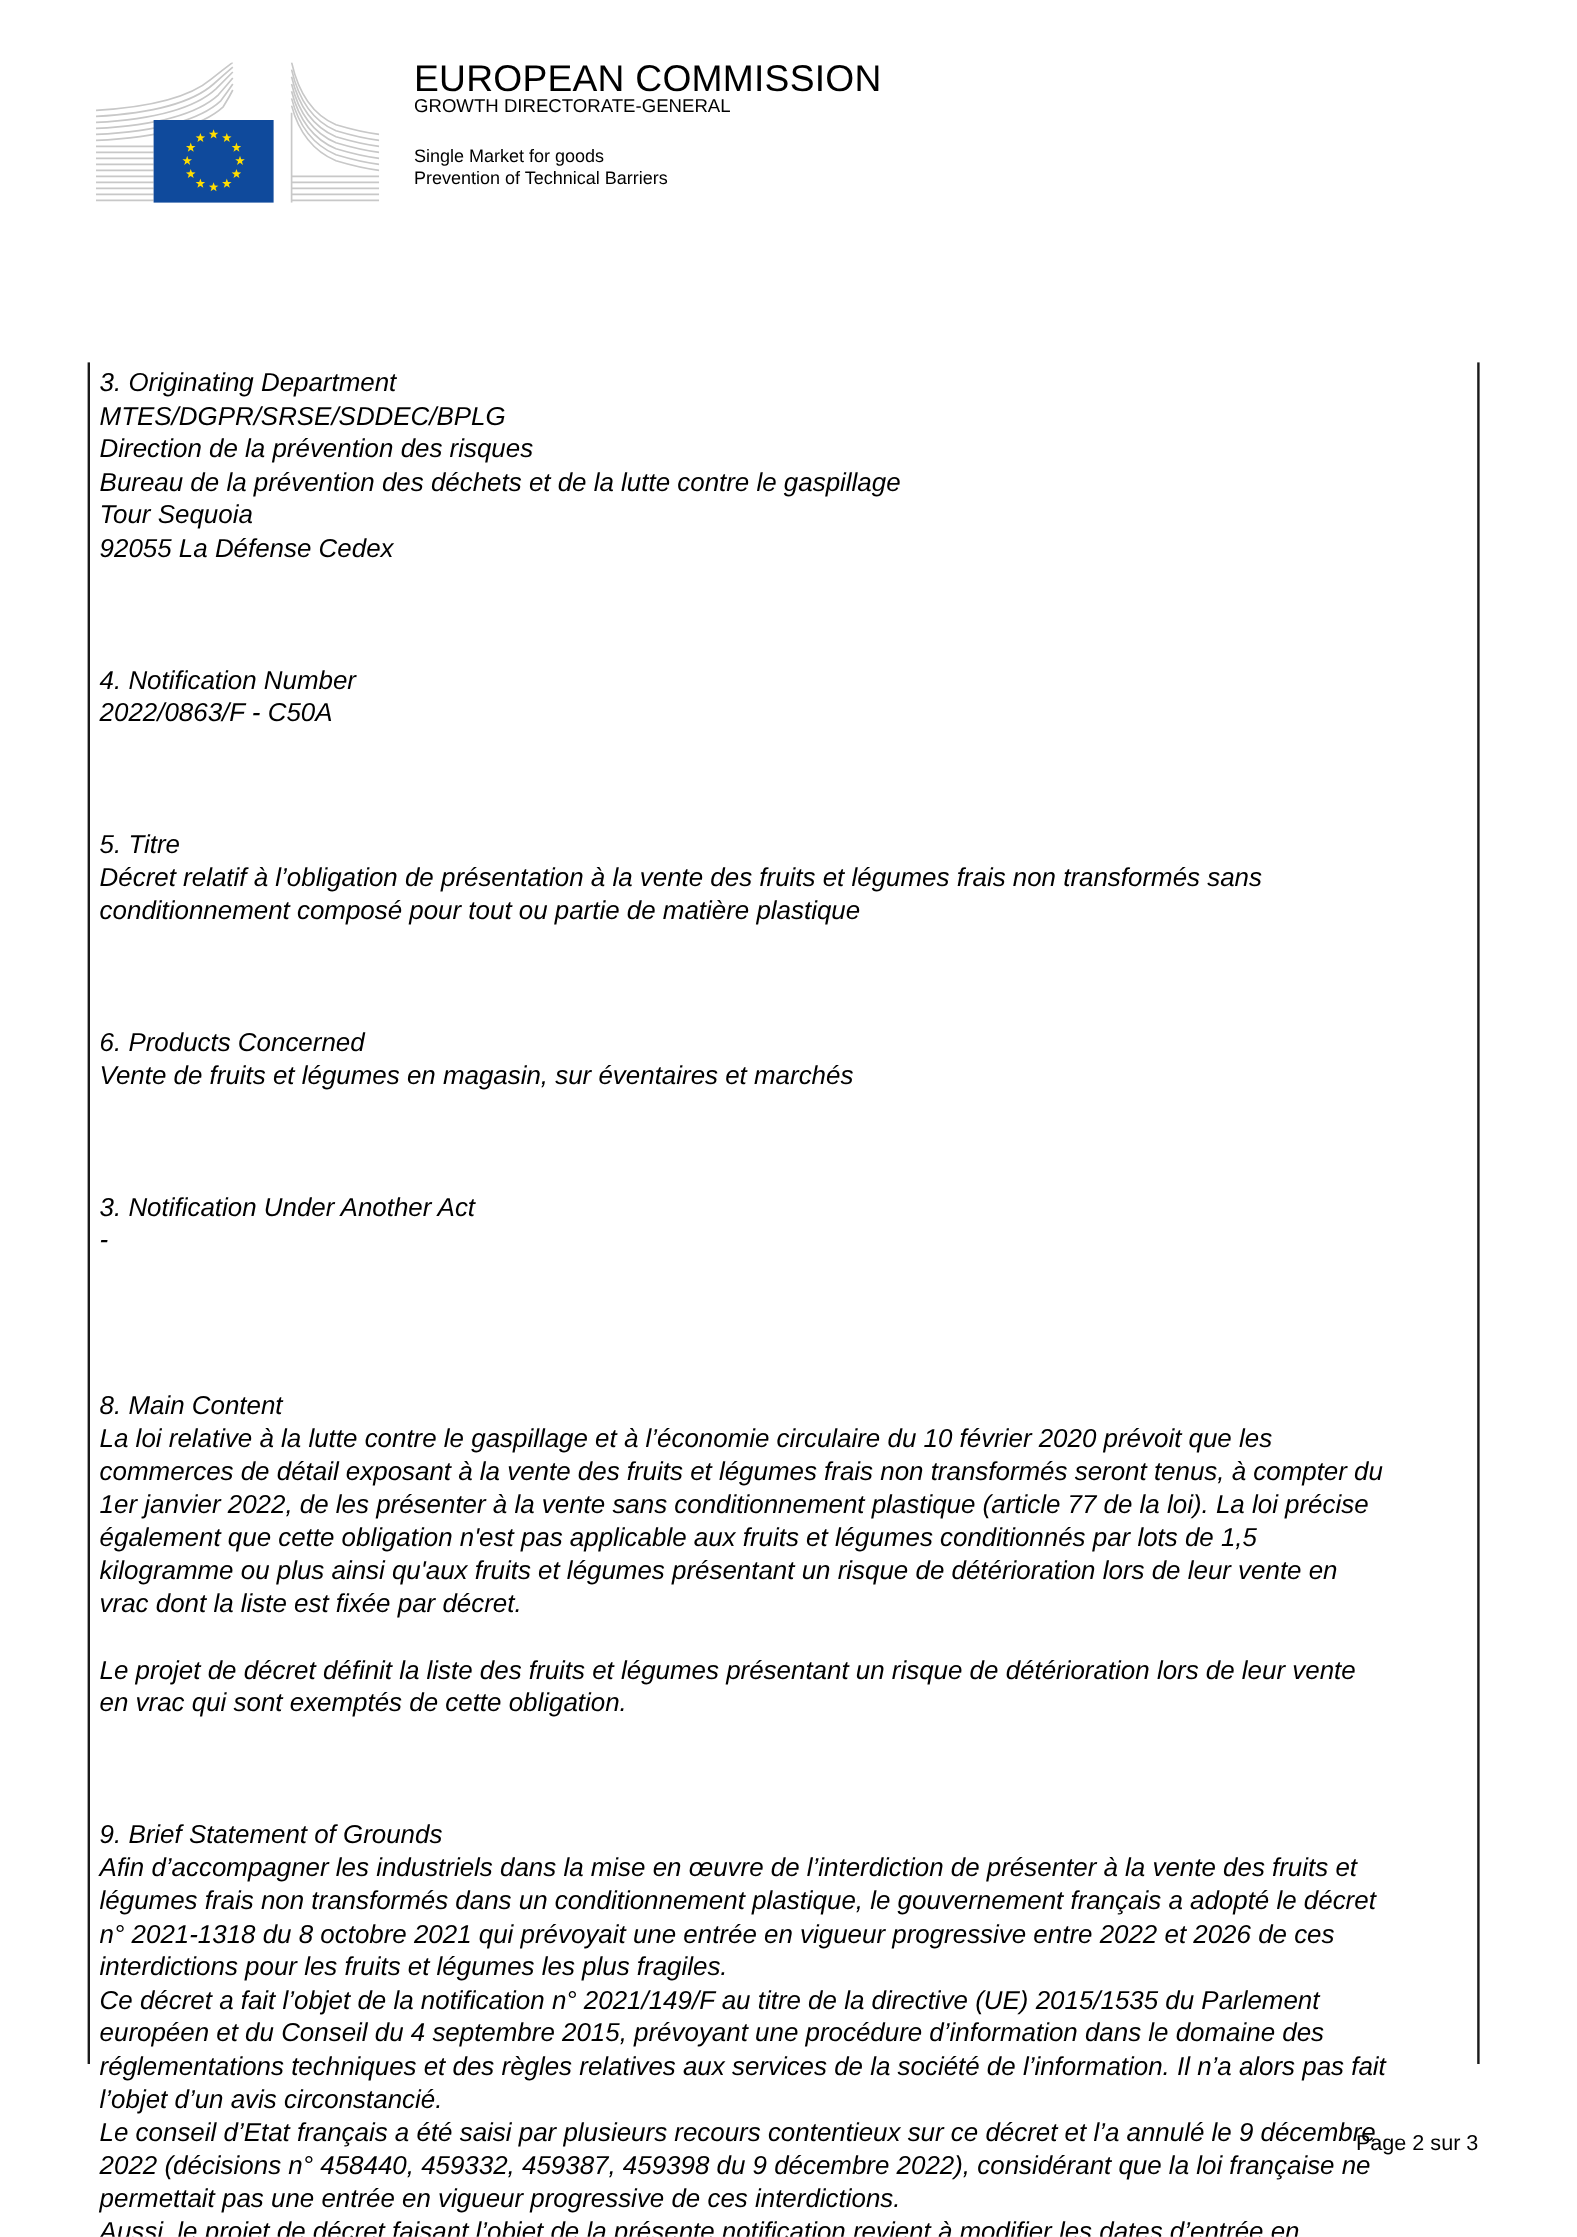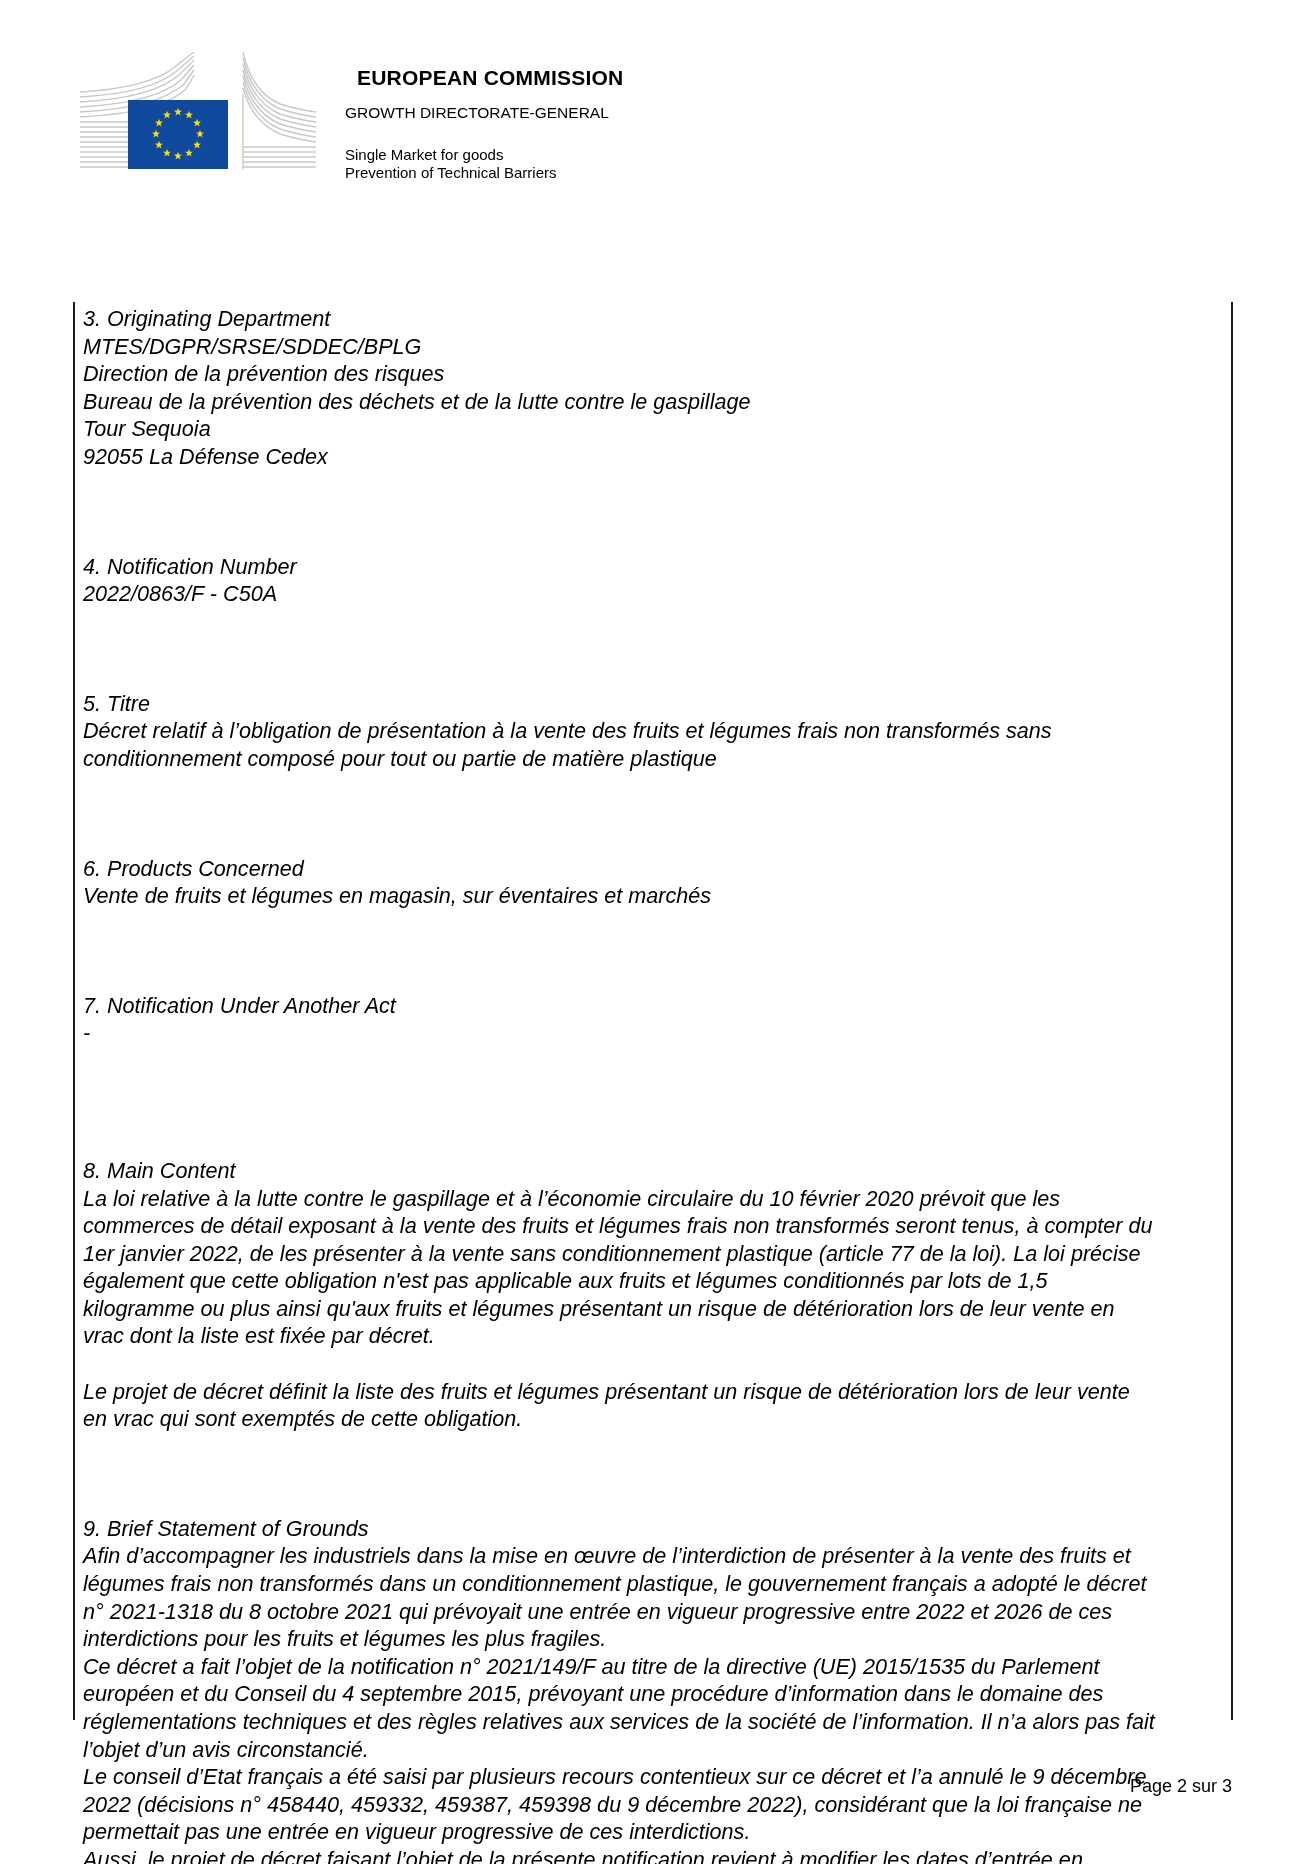--- a/index.html
+++ b/index.html
@@ -1,20 +1,20 @@
 <!DOCTYPE html>
 <html><head>
   <meta charset="utf-8">
   <style>
     html, body { margin: 0; padding: 0; background: #ffffff; }
     body { width: 1314px; height: 1864px; position: relative; overflow: hidden;
            font-family: "Liberation Sans", sans-serif; color: #000; }
     .logo { position: absolute; left: 80px; top: 52px; width: 236px; height: 117px; }
     .header-text { position: absolute; left: 345px; top: 52px; }
-    .org { font-size: 21px; line-height: 28px; letter-spacing: 0.2px; margin: 12px; font-weight: bold; }
+    .org { font-size: 31px; line-height: 28px; letter-spacing: 0.2px; margin: 0; font-weight: normal; }
     .dg { font-size: 15.5px; line-height: 18px; margin: 0; }
     .unit { font-size: 15px; line-height: 18px; margin-top: 24px; }
     .unit div { margin: 0; }
     .frame { position: absolute; left: 73px; top: 302px; width: 1156px; height: 1418px;
              border-left: 2px solid #1a1a1a; border-right: 2px solid #1a1a1a; }
     .content { position: absolute; left: 83px; top: 305px; width: 1140px;
                font-size: 21.6px; line-height: 27.6px; }
     .section { margin: 0; font-style: italic; }
     .section p { margin: 0; }
     .gap3 { height: 82px; }
@@ -115,21 +115,21 @@
   </div>
   <div class="gap3"></div>
 
   <div class="section">
     <p>6. Products Concerned</p>
     <p>Vente de fruits et légumes en magasin, sur éventaires et marchés</p>
   </div>
   <div class="gap3"></div>
 
   <div class="section">
-    <p>7. Notification Under Another Act</p>
+    <p>3. Notification Under Another Act</p>
     <p>-</p>
   </div>
   <div class="gap3" style="height:110px"></div>
 
   <div class="section">
     <p>8. Main Content</p>
     <p>La loi relative à la lutte contre le gaspillage et à l’économie circulaire du 10 février 2020 prévoit que les</p>
     <p>commerces de détail exposant à la vente des fruits et légumes frais non transformés seront tenus, à compter du</p>
     <p>1er janvier 2022, de les présenter à la vente sans conditionnement plastique (article 77 de la loi). La loi précise</p>
     <p>également que cette obligation n'est pas applicable aux fruits et légumes conditionnés par lots de 1,5</p>

